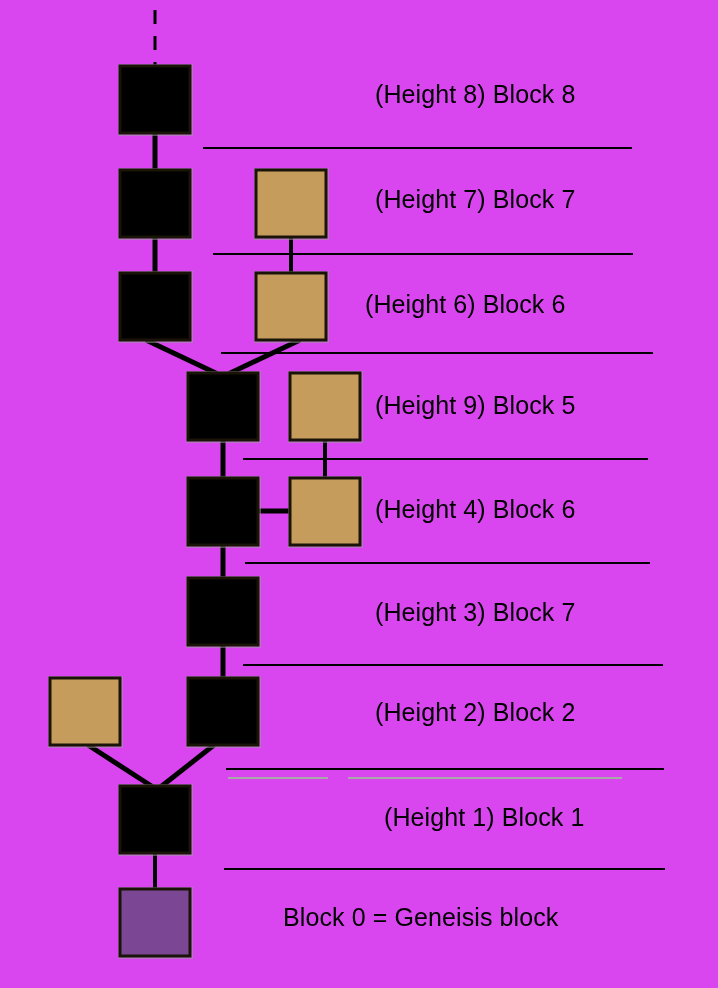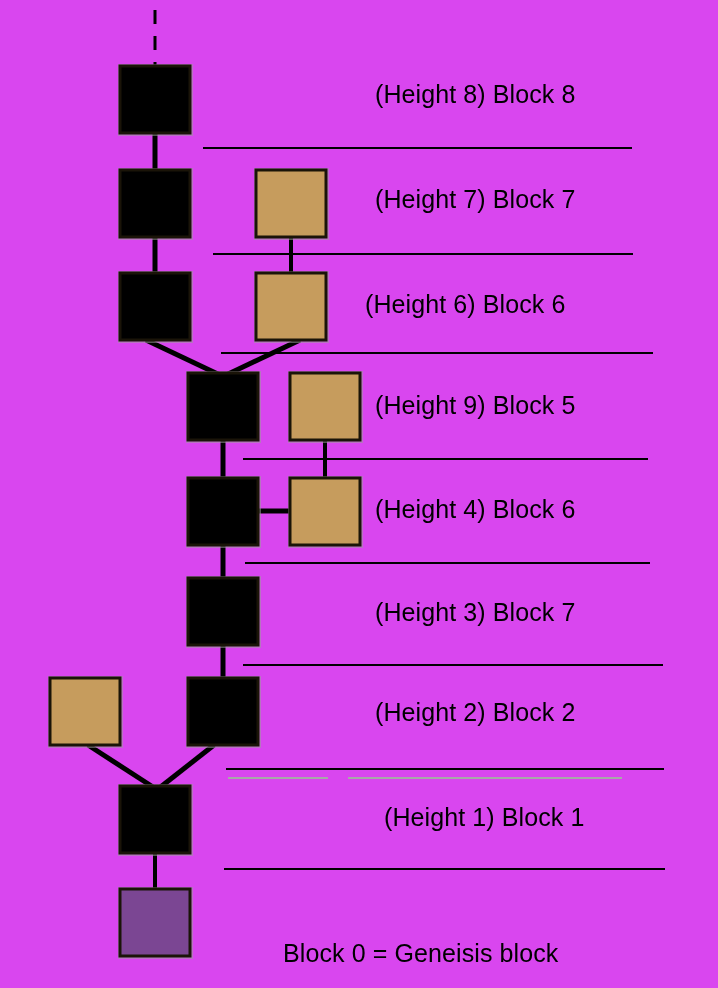--- a/index.html
+++ b/index.html
@@ -132,16 +132,16 @@
 
   <div id="labels-layer">
       <div class="row-label" style="left: 375px; top: 80px;">(Height 8) Block 8</div>
       <div class="row-label" style="left: 375px; top: 185px;">(Height 7) Block 7</div>
       <div class="row-label" style="left: 365px; top: 290px;">(Height 6) Block 6</div>
       <div class="row-label" style="left: 375px; top: 391px;">(Height 9) Block 5</div>
       <div class="row-label" style="left: 375px; top: 495px;">(Height 4) Block 6</div>
       <div class="row-label" style="left: 375px; top: 598px;">(Height 3) Block 7</div>
       <div class="row-label" style="left: 375px; top: 698px;">(Height 2) Block 2</div>
       <div class="row-label" style="left: 375px; top: 803px; margin-left: 9px;">(Height 1) Block 1</div>
-      <div class="row-label" style="left: 283px; top: 939px;">Block 0 = Geneisis block</div>
+      <div class="row-label" style="left: 283px; top: 903px;">Block 0 = Geneisis block</div>
     </div>
 
 </div>
 
 </body></html>

